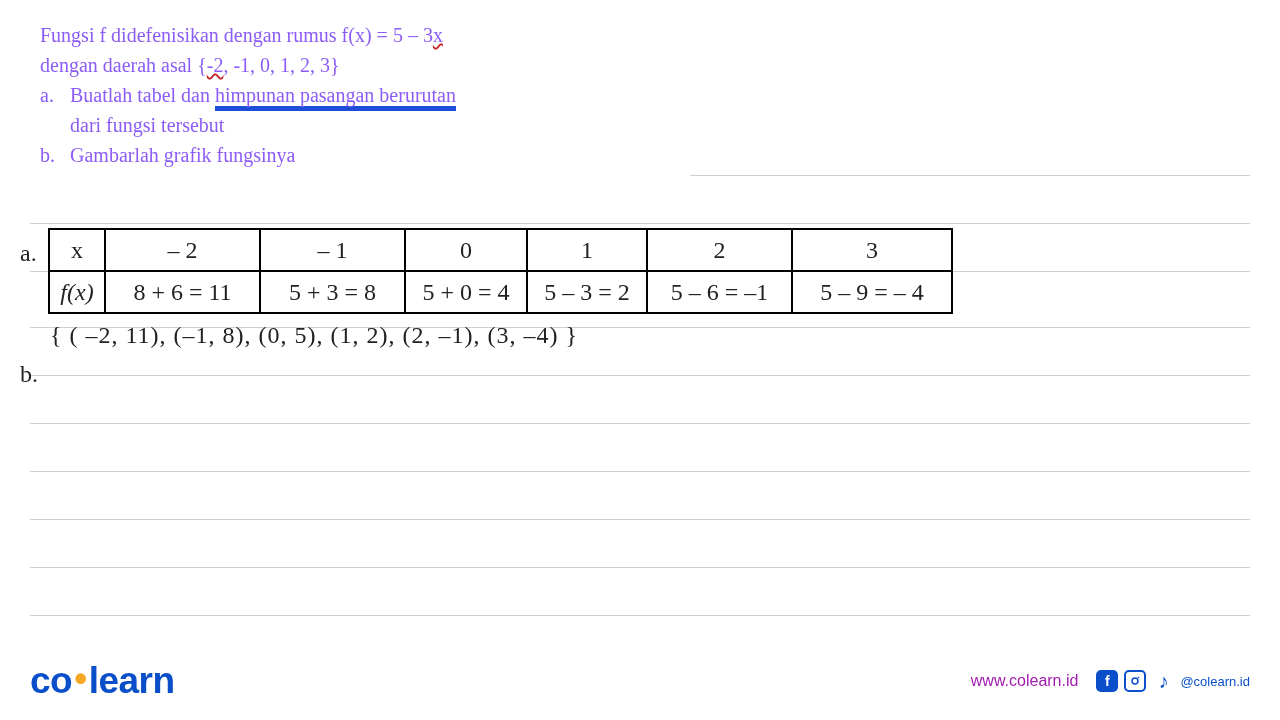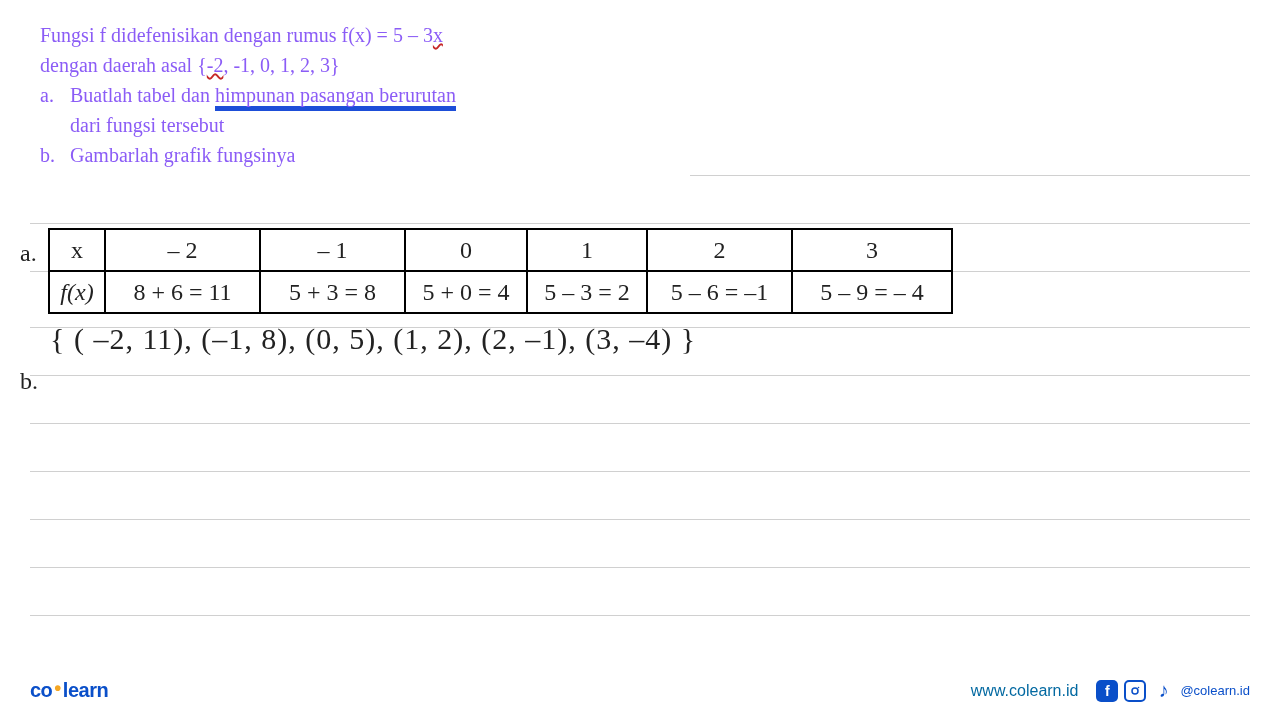--- a/index.html
+++ b/index.html
@@ -80,60 +80,60 @@
       height: 42px;
     }
     .hw-table td.hdr { width: 56px; }
     .hw-table td.c1 { width: 155px; }
     .hw-table td.c2 { width: 145px; }
     .hw-table td.c3 { width: 122px; }
     .hw-table td.c4 { width: 120px; }
     .hw-table td.c5 { width: 145px; }
     .hw-table td.c6 { width: 160px; }
     .hw-set {
-      font-size: 30px;
+      font-size: 24px;
       margin-top: 8px;
       margin-left: 30px;
       letter-spacing: 1px;
     }
     .hw-b {
       font-size: 24px;
       margin-top: 12px;
     }
     .footer {
       position: absolute;
       bottom: 18px;
       left: 0;
       right: 0;
       display: flex;
       align-items: center;
       padding: 0 30px;
     }
     .logo {
-      font-size: 20px;
+      font-size: 37px;
       font-weight: 700;
       color: #0a4fc9;
       font-family: Arial, sans-serif;
       letter-spacing: -0.5px;
     }
     .logo-dot {
       color: #f5a623;
       display: inline-block;
       margin: 0 2px;
       position: relative;
       top: -2px;
     }
     .footer-right {
       margin-left: auto;
       display: flex;
       align-items: center;
       gap: 18px;
     }
     .url {
-      color: #0369a1;
+      color: #a21caf;
       font-size: 16px;
       font-family: Arial, sans-serif;
     }
     .social {
       display: flex;
       align-items: center;
       gap: 6px;
     }
     .social-icon {
       width: 22px;

